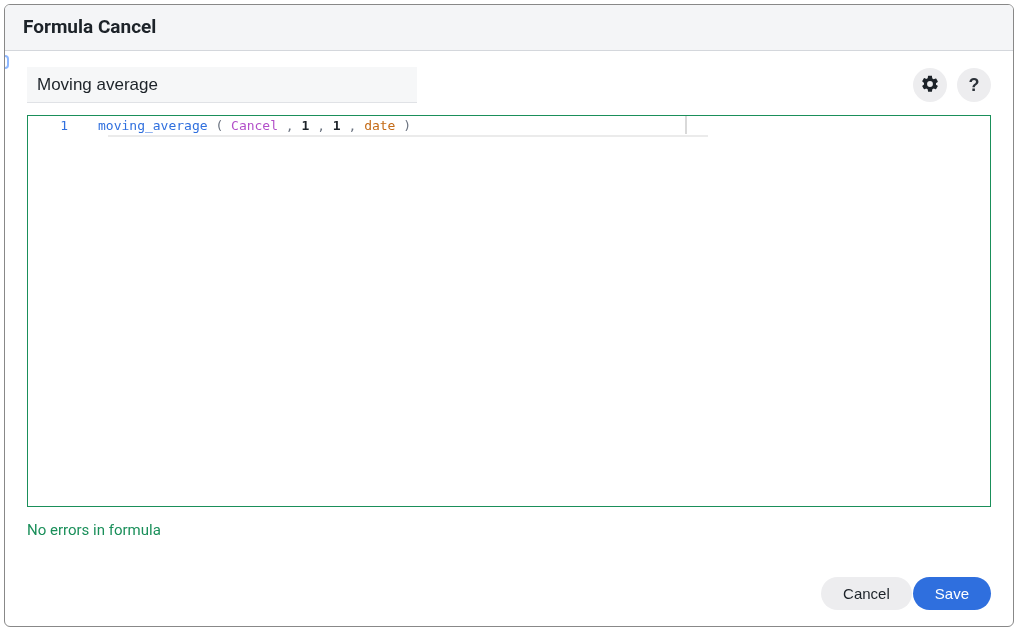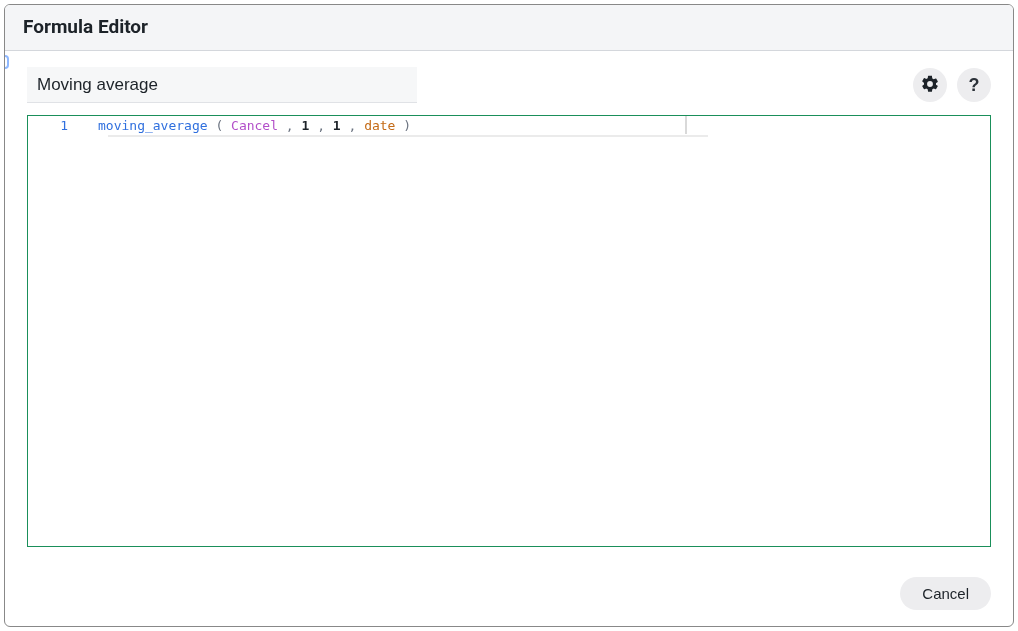--- a/index.html
+++ b/index.html
@@ -170,21 +170,21 @@
       border-radius: 0 10px 10px 0;
     }
   </style>
 </head>
 <body>
 
 <div class="modal">
   <div class="left-blue-arc"></div>
 
   <div class="header-bar">
-    <div class="header-title">Formula Editor</div>
+    <div class="header-title">Formula Cancel</div>
   </div>
 
   <div class="toolbar-row">
     <input class="name-input" type="text" value="Moving average" style="">
     <div class="toolbar-icons">
       <button class="icon-button">
         <span>
           <svg viewBox="0 0 24 24">
               <path d="M19.14,12.94a7.07,7.07,0,0,0,.05-.94,7.07,7.07,0,0,0-.05-.94l2.03-1.58a.5.5,0,0,0,.12-.64l-1.92-3.32a.5.5,0,0,0-.61-.22l-2.39.96a7.22,7.22,0,0,0-1.63-.94l-.36-2.54A.5.5,0,0,0,13.89,2H10.11a.5.5,0,0,0-.49.42L9.26,4.96a7.22,7.22,0,0,0-1.63.94l-2.39-.96a.5.5,0,0,0-.61.22L2.71,8.48a.5.5,0,0,0,.12.64l2.03,1.58a7.07,7.07,0,0,0-.05.94,7.07,7.07,0,0,0,.05.94L2.83,14.16a.5.5,0,0,0-.12.64l1.92,3.32a.5.5,0,0,0,.61.22l2.39-.96a7.22,7.22,0,0,0,1.63.94l.36,2.54a.5.5,0,0,0,.49.42h3.78a.5.5,0,0,0,.49-.42l.36-2.54a7.22,7.22,0,0,0,1.63-.94l2.39.96a.5.5,0,0,0,.61-.22l1.92-3.32a.5.5,0,0,0-.12-.64ZM12,15.5A3.5,3.5,0,1,1,15.5,12,3.5,3.5,0,0,1,12,15.5Z"></path>
             </svg>
@@ -198,17 +198,19 @@
 
   <div class="editor-wrap" style="position:relative;">
     <div class="code-line">
       <div class="gutter">1</div>
       <div class="code-content"><span class="tok-func">moving_average</span><span class="tok-punct"> (</span><span class="tok-ident"> Cancel</span><span class="tok-punct"> ,</span><span class="tok-num"> 1</span><span class="tok-punct"> ,</span><span class="tok-num"> 1</span><span class="tok-punct"> ,</span><span class="tok-col"> date</span><span class="tok-punct"> )</span></div>
       <div class="autocomplete-bar"></div>
     </div>
     <div class="divider-handle"></div>
   </div>
 
+  <div class="status-row">No errors in formula</div>
 
   <div class="footer">
     <button class="btn btn-cancel">Cancel</button>
+    <button class="btn btn-save">Save</button>
   </div>
 </div>
 
 </body></html>

